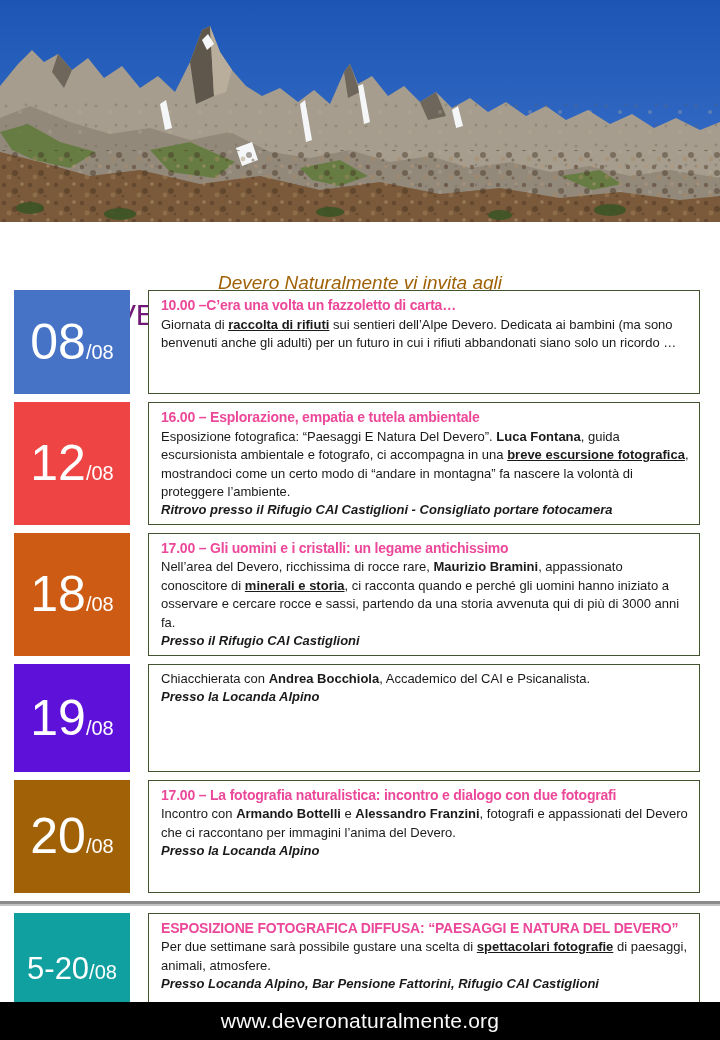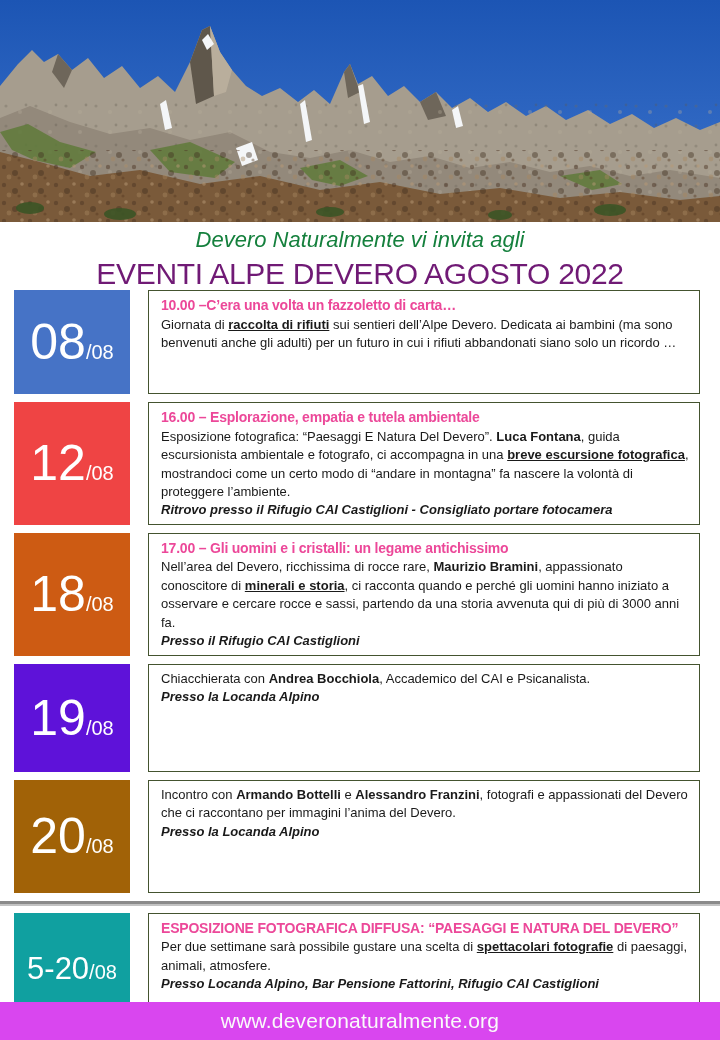--- a/index.html
+++ b/index.html
@@ -2,37 +2,37 @@
 <html><head>
 <meta charset="utf-8">
 <style>
   html,body{margin:0;padding:0;}
   body{
     width:720px;height:1040px;position:relative;overflow:hidden;
     background:#ffffff;font-family:"Liberation Sans",sans-serif;color:#1a1a1a;
   }
   .photo{width:720px;height:222px;line-height:0;}
   .header{text-align:center;padding-top:4px;height:62px;}
-  .invitation{font-style:italic;font-size:22px;color:#15803d;line-height:1.3;}
+  .invitation{font-style:italic;font-size:19px;color:#a16207;line-height:1.3;margin-top:45px;}
   .page-title{font-size:30px;font-weight:500;letter-spacing:-.3px;color:#701a75;line-height:1.2;margin-top:1px;}
   .events{padding:2px 20px 0 14px;}
   .event-row{display:flex;gap:18px;margin-bottom:8px;}
   .date-box{flex:0 0 116px;display:flex;align-items:center;justify-content:center;color:#fff;}
   .date-wrap{display:flex;align-items:baseline;}
   .date-main{font-size:50px;line-height:1;font-weight:400;}
   .date-main.small{font-size:31px;}
   .date-suffix{font-size:20px;line-height:1;}
   .event-card{flex:1;border:1.5px solid #44532f;background:#fff;padding:5px 10px 4px 12px;}
   .event-title{color:#ec4899;font-weight:700;font-size:14px;line-height:1.33;letter-spacing:-.2px;margin-bottom:1px;}
   .event-body{font-size:13px;line-height:1.42;}
   .event-place{font-size:13px;line-height:1.42;font-weight:700;font-style:italic;}
   .b{font-weight:700;}
   .u{text-decoration:underline;}
   .row-sep{height:3px;background:#8a8a8a;border-bottom:2px solid #c2c2c2;margin:0 -20px 7px -14px;}
-  .footer{position:absolute;left:0;bottom:0;width:720px;height:38px;background:#d946ef;
+  .footer{position:absolute;left:0;bottom:0;width:720px;height:38px;background:#000000;
     display:flex;align-items:center;justify-content:center;}
   .footer span{color:#fafafa;font-size:21px;letter-spacing:.2px;}
 </style>
 </head>
 <body>
 
 <div class="photo">
   <svg width="720" height="222" viewBox="0 0 720 222" preserveAspectRatio="none">
     <defs>
       <linearGradient id="sky" x1="0" y1="0" x2="0" y2="1">
@@ -142,20 +142,21 @@
   </div>
 
   <div class="event-row" style="min-height: 113px;">
     <div class="date-box" style="background: #a16207;">
       <div class="date-wrap">
         <span class="date-main">20</span>
           <span class="date-suffix">/08</span>
       </div>
     </div>
     <div class="event-card">
+      <div class="event-title">17.00 – La fotografia naturalistica: incontro e dialogo con due fotografi</div>
       <div class="event-body"><span>Incontro con </span><span class="b">Armando Bottelli</span><span> e </span><span class="b">Alessandro Franzini</span><span>, fotografi e appassionati del Devero che ci raccontano per immagini l’anima del Devero.</span></div>
       <div class="event-place">Presso la Locanda Alpino</div>
     </div>
   </div>
 <div class="row-sep"></div>
   <div class="event-row" style="min-height: 111px;">
     <div class="date-box" style="background: rgb(16, 160, 160);">
       <div class="date-wrap">
         <span class="date-main small">5-20</span>
           <span class="date-suffix">/08</span>

